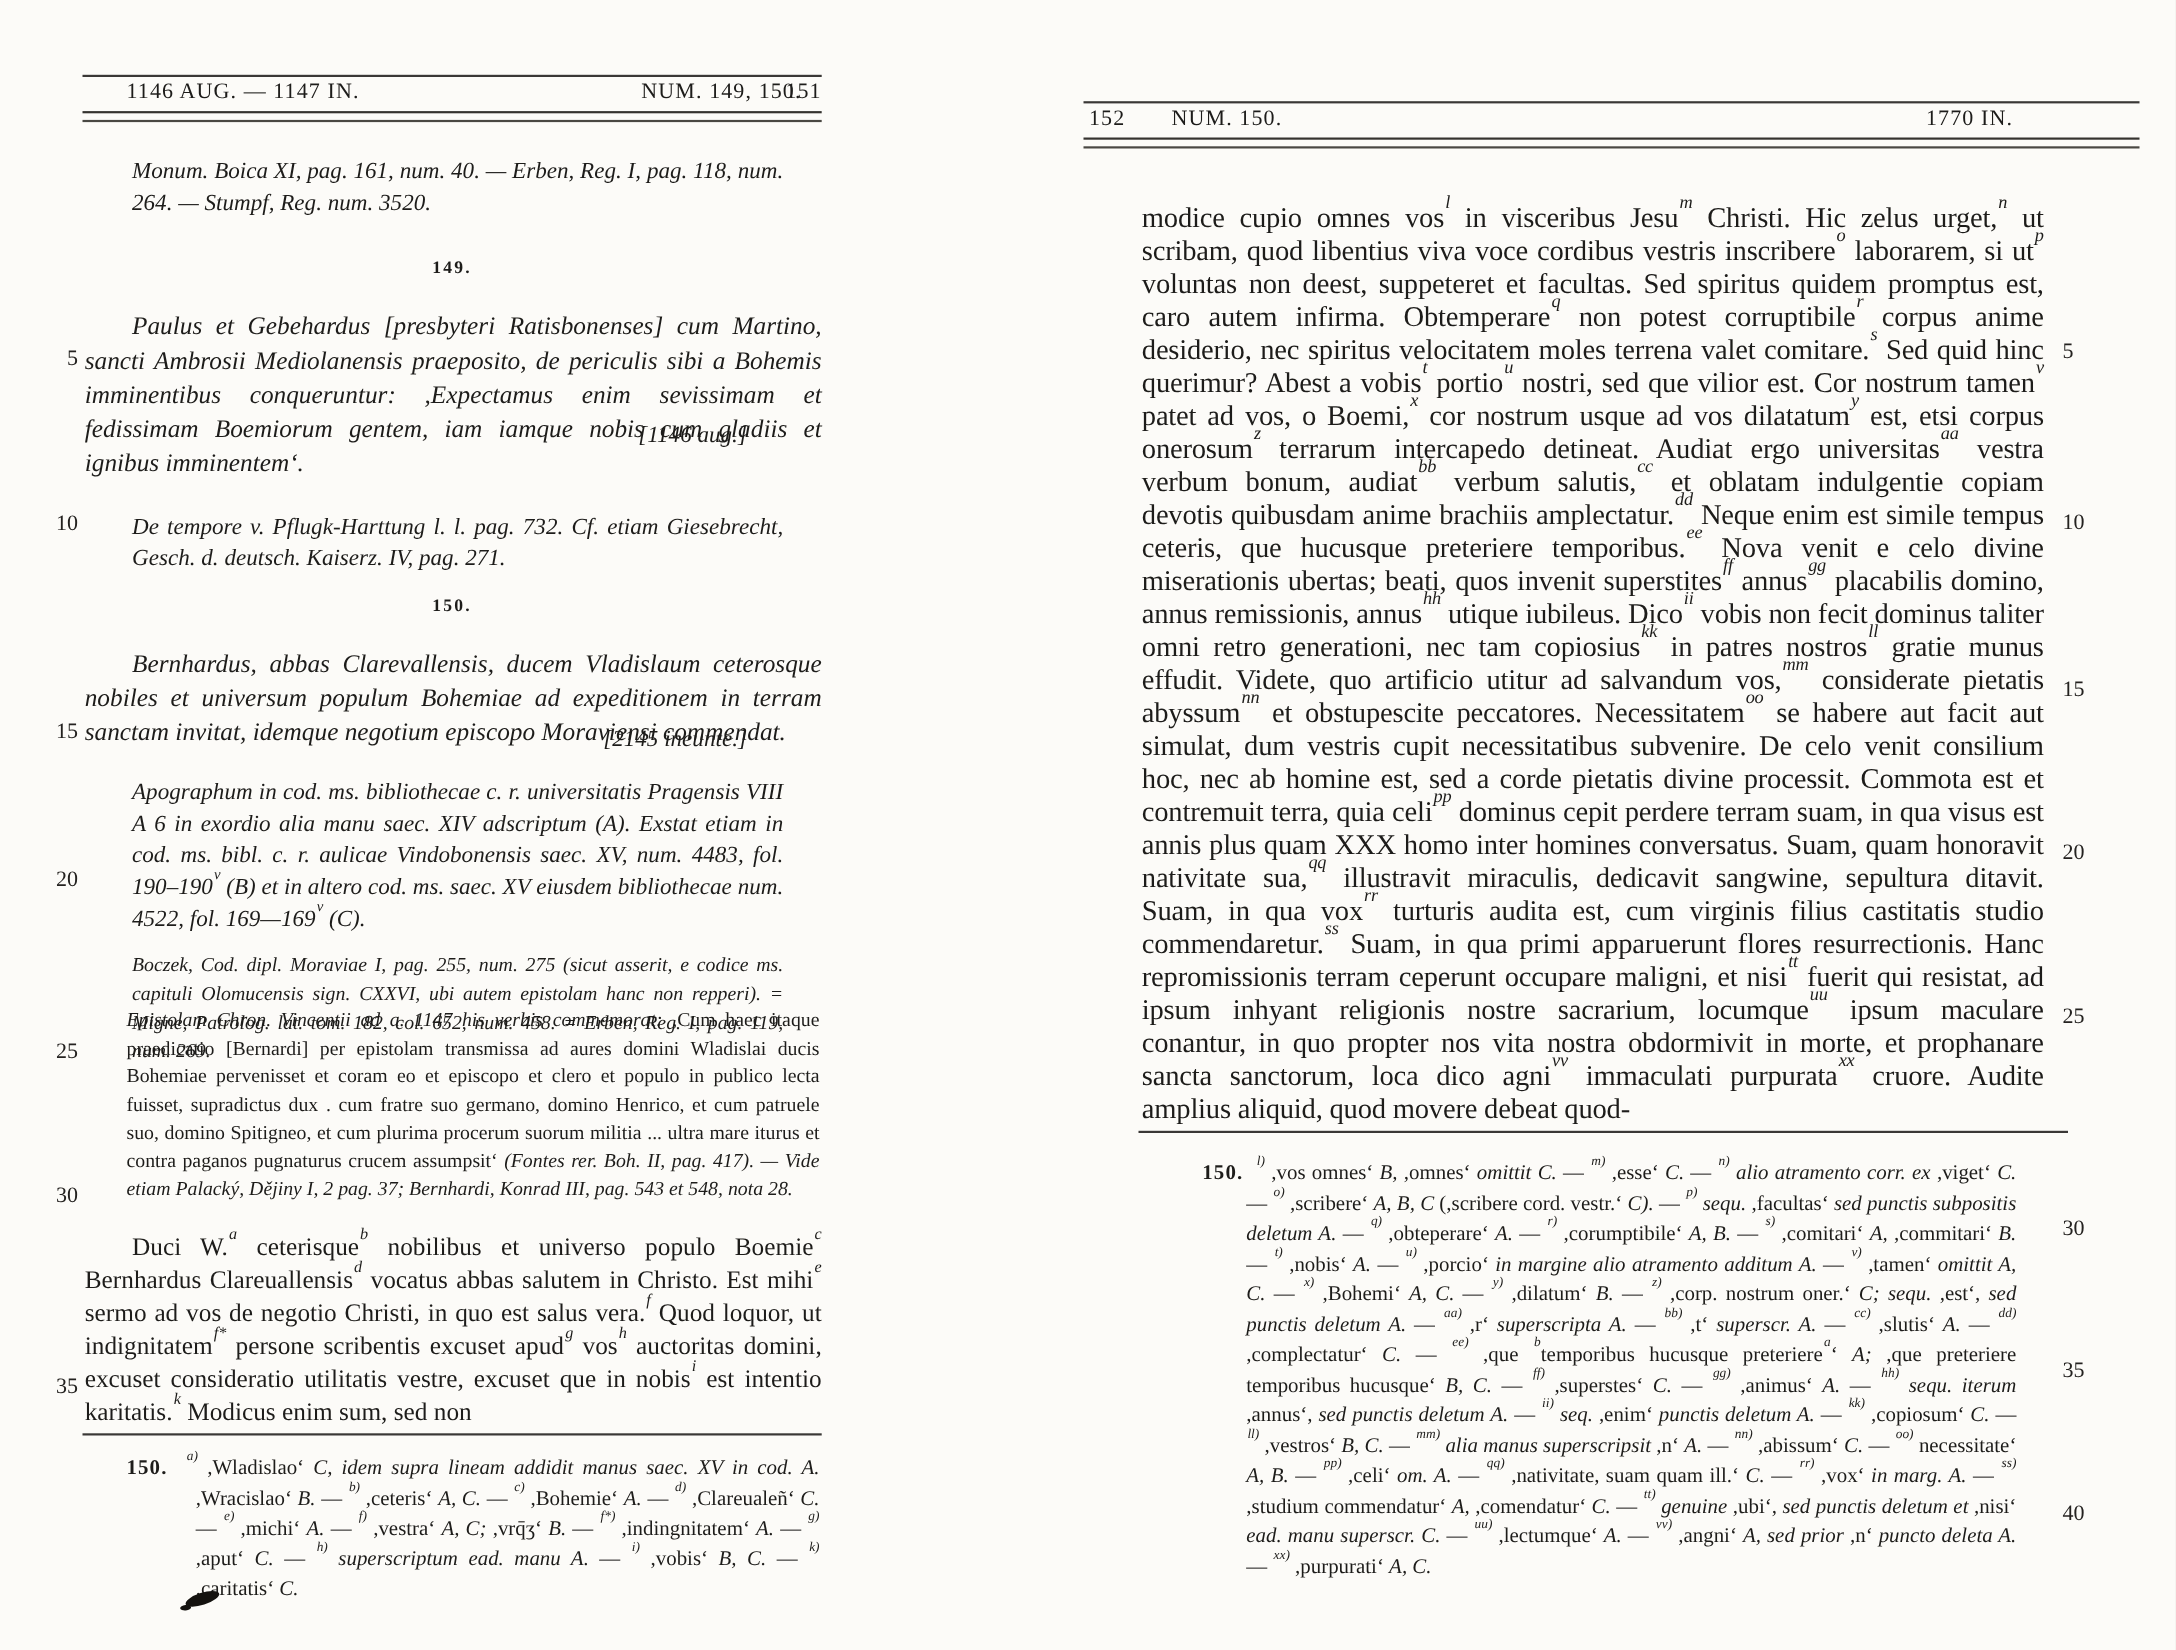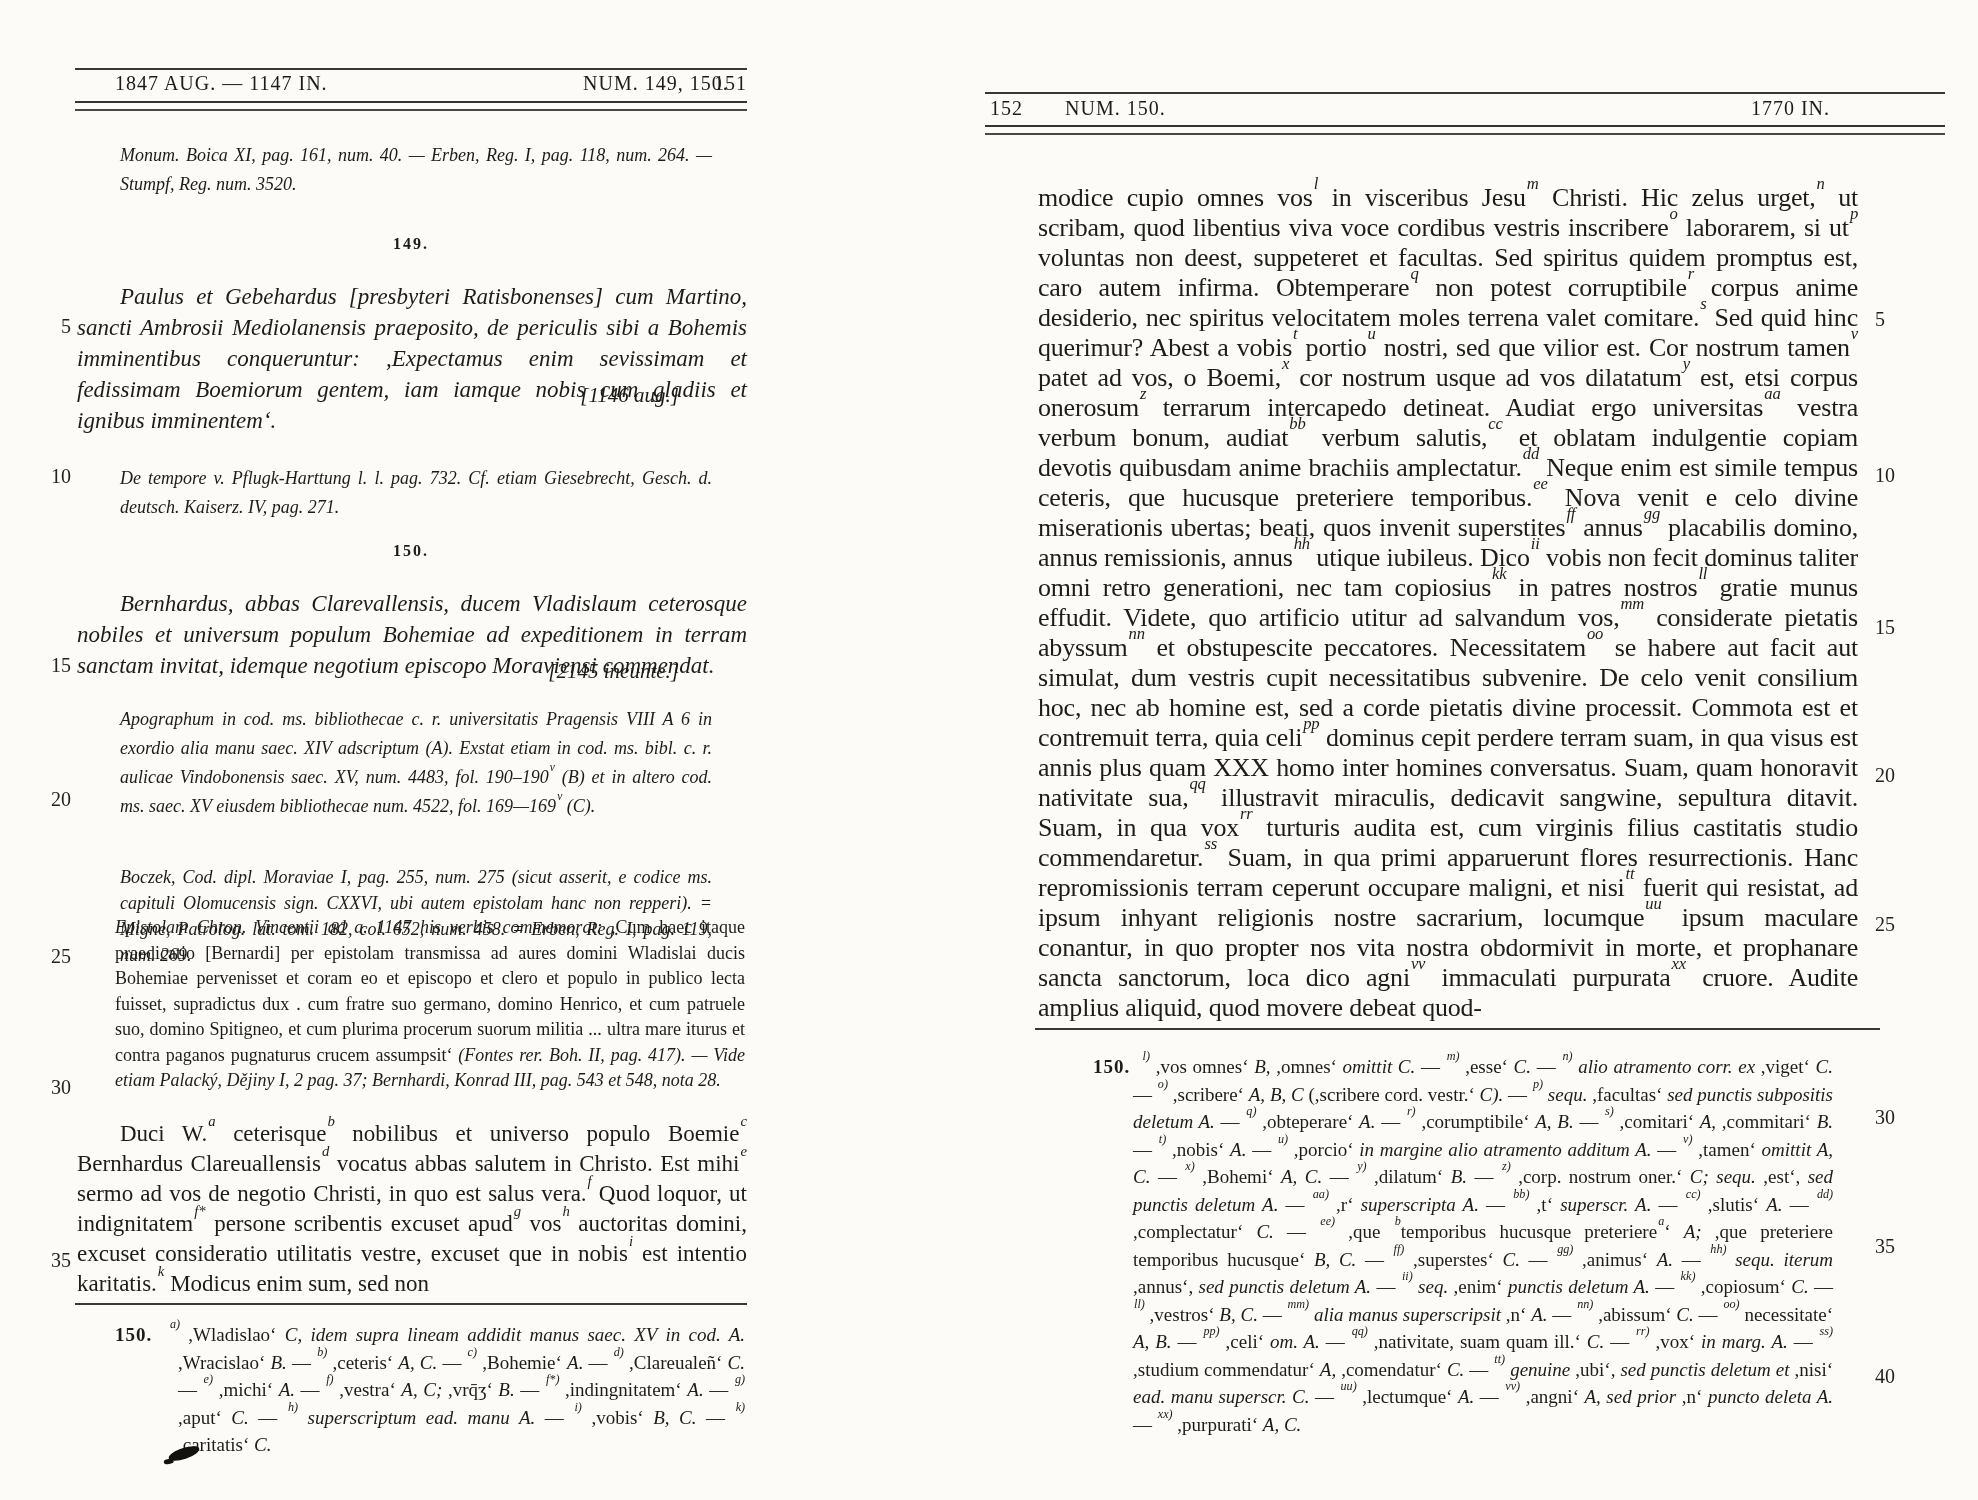--- a/index.html
+++ b/index.html
@@ -9,21 +9,21 @@
   
   .rule-thin{position:absolute;border-top:2px solid #3a3836;}
   .rule-double{position:absolute;height:6px;border-top:2px solid #35332f;border-bottom:2px solid #4a4843;}
   .runhead{position:absolute;font-size:20px;letter-spacing:1px;white-space:nowrap;}
   
   .heading-num{position:absolute;width:672px;text-align:center;font-weight:bold;
                font-size:16px;letter-spacing:2px;}
   .summary{position:absolute;font-style:italic;font-size:23px;line-height:31px;
            text-align:justify;text-indent:43px;}
   .date-label{position:absolute;font-style:italic;font-size:21px;white-space:nowrap;}
-  .apparatus{position:absolute;font-style:italic;font-size:18px;line-height:29px;text-align:justify;}
+  .apparatus{position:absolute;font-style:italic;font-size:21px;line-height:29px;text-align:justify;}
   .apparatus.tight{line-height:25px;font-size:18px;margin-top:37px;}
   .chronicle{position:absolute;font-style:normal;font-size:18px;line-height:25.5px;text-align:justify;}
   .chronicle i{font-style:italic;}
   .lettertext{position:absolute;font-size:23px;line-height:30px;text-align:justify;text-indent:43px;}
   .lettertext.cont{text-indent:0;font-size:26px;line-height:30px;letter-spacing:-0.2px;}
   .fnrule{position:absolute;border-top:2px solid #3a3836;}
   .footnote{position:absolute;font-size:19px;line-height:27.5px;text-align:justify;
             padding-left:63px;text-indent:-63px;}
   .footnote .fnlabel{font-weight:bold;letter-spacing:1px;}
   .footnote i, .apparatus i{font-style:italic;}
@@ -36,21 +36,21 @@
           background:#14120f;border-radius:50%;transform:rotate(12deg);}
 </style>
 </head>
 <body>
 
 <div id="scan">
 
   <div class="page" style="left:45px;top:55px;width:702px;height:1445px;">
 
     <div class="rule-thin" style="left:30px;top:13px;width:672px;"></div>
-    <span class="runhead" style="left:70px;top:17px;">1847 AUG. — 1147 IN.</span>
+    <span class="runhead" style="left:70px;top:17px;">1146 AUG. — 1147 IN.</span>
     <span class="runhead" style="left:538px;top:17px;">NUM. 149, 150.</span>
     <span class="runhead" style="right:0px;top:17px;">151</span>
     <div class="rule-double" style="left:30px;top:46px;width:672px;"></div>
 
     <span class="linenum left" style="left:0;top:260px;">5</span>
     <span class="linenum left" style="left:0;top:410px;">10</span>
     <span class="linenum left" style="left:0;top:599px;">15</span>
     <span class="linenum left" style="left:0;top:733px;">20</span>
     <span class="linenum left" style="left:0;top:890px;">25</span>
     <span class="linenum left" style="left:0;top:1021px;">30</span>

